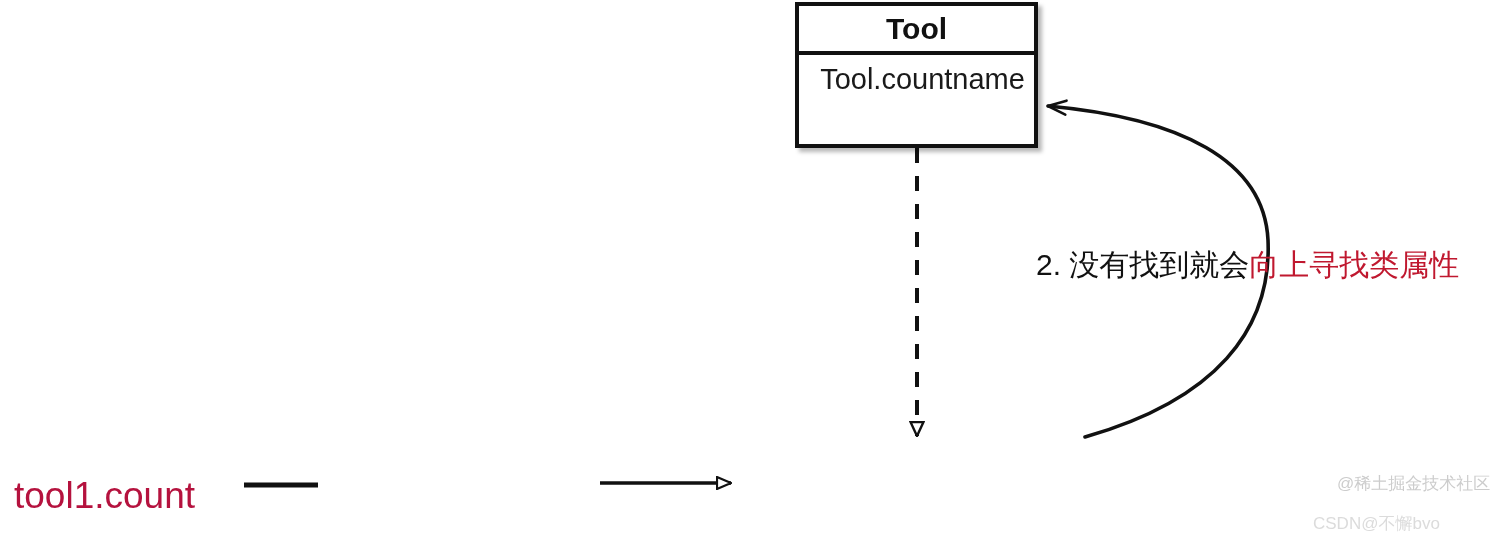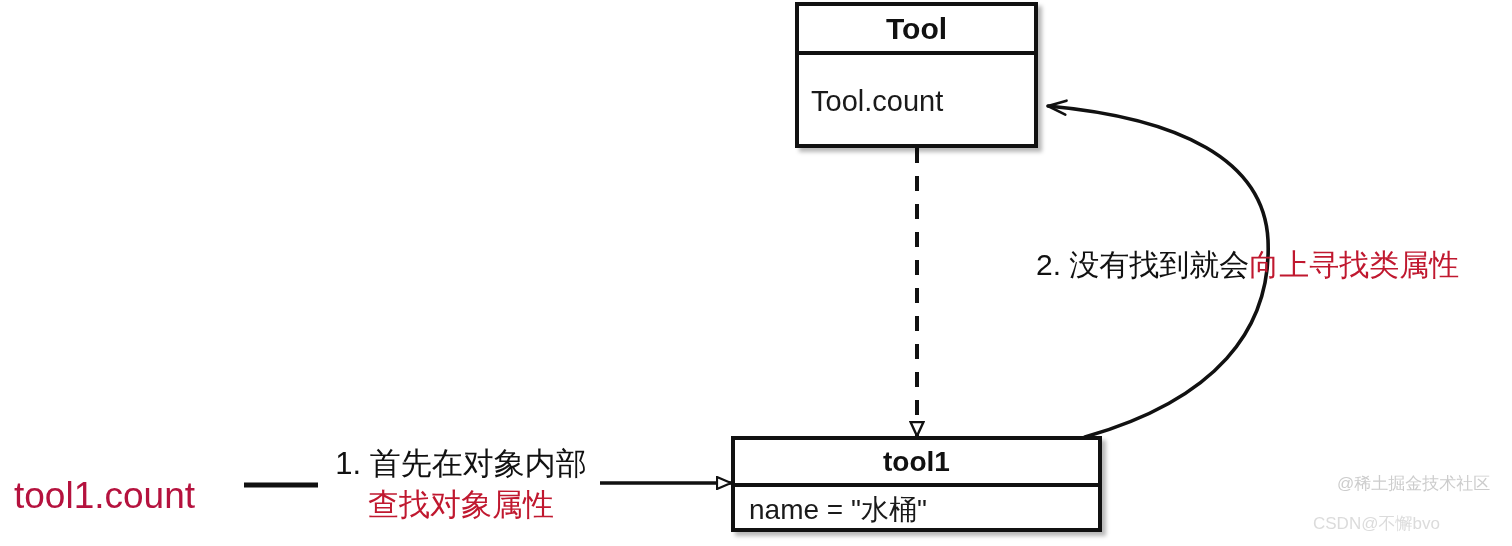--- a/index.html
+++ b/index.html
@@ -35,21 +35,21 @@
     color: #111111;
     border-bottom: 4px solid #111111;
     display: flex;
     align-items: center;
     justify-content: center;
   }
   .uml-body {
     box-sizing: border-box;
     width: 100%;
     display: flex;
-    flex-direction: column;
+    flex-direction: row;
     justify-content: center;
   }
   .uml-attr {
     color: #1a1a1a;
     white-space: nowrap;
   }
 
   
   #tool-class {
     left: 795px;
@@ -166,36 +166,27 @@
 
     <line x1="917" y1="148" x2="917" y2="436" stroke="#111111" stroke-width="4" stroke-dasharray="15 13" marker-end="url(#hollow-tri-down)"></line>
 
     <path d="M 1085 437 C 1215 400, 1272 330, 1268 240 C 1264 160, 1180 118, 1048 106" fill="none" stroke="#111111" stroke-width="3.6" stroke-linecap="round" marker-end="url(#open-arrow)"></path>
   </svg>
 
   <div class="uml-box" id="tool-class">
     <div class="uml-title">Tool</div>
     <div class="uml-body">
       <div class="uml-attr">Tool.count</div>
+      <div class="uml-attr">name</div>
     </div>
   </div>
 
-  <div class="uml-box" id="tool1-object">
-    <div class="uml-title">tool1</div>
-    <div class="uml-body">
-      <div class="uml-attr">name = "水桶"</div>
-    </div>
-  </div>
 
   <div class="annot" id="expr-label">tool1.count</div>
 
-  <div class="annot" id="step1-annot">
-    <span class="line1">1. 首先在对象内部</span>
-    <span class="line2">查找对象属性</span>
-  </div>
 
   <div class="annot" id="step2-annot">
     <span class="seg-black">2. 没有找到就会</span><span class="seg-red">向上寻找类属性</span>
   </div>
 
   <div class="watermark" id="watermark-juejin">@稀土掘金技术社区</div>
   <div class="watermark" id="watermark-csdn">CSDN@不懈bvo</div>
 
 </div>
 

